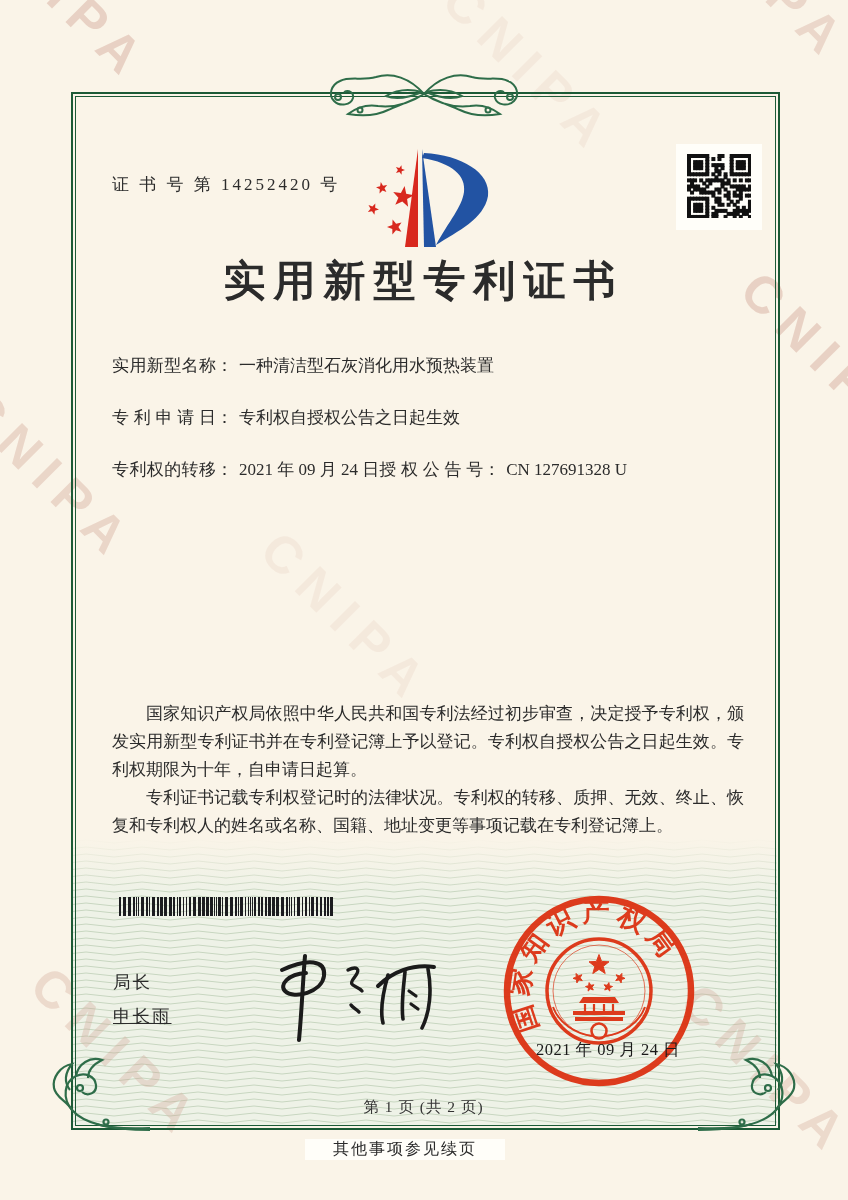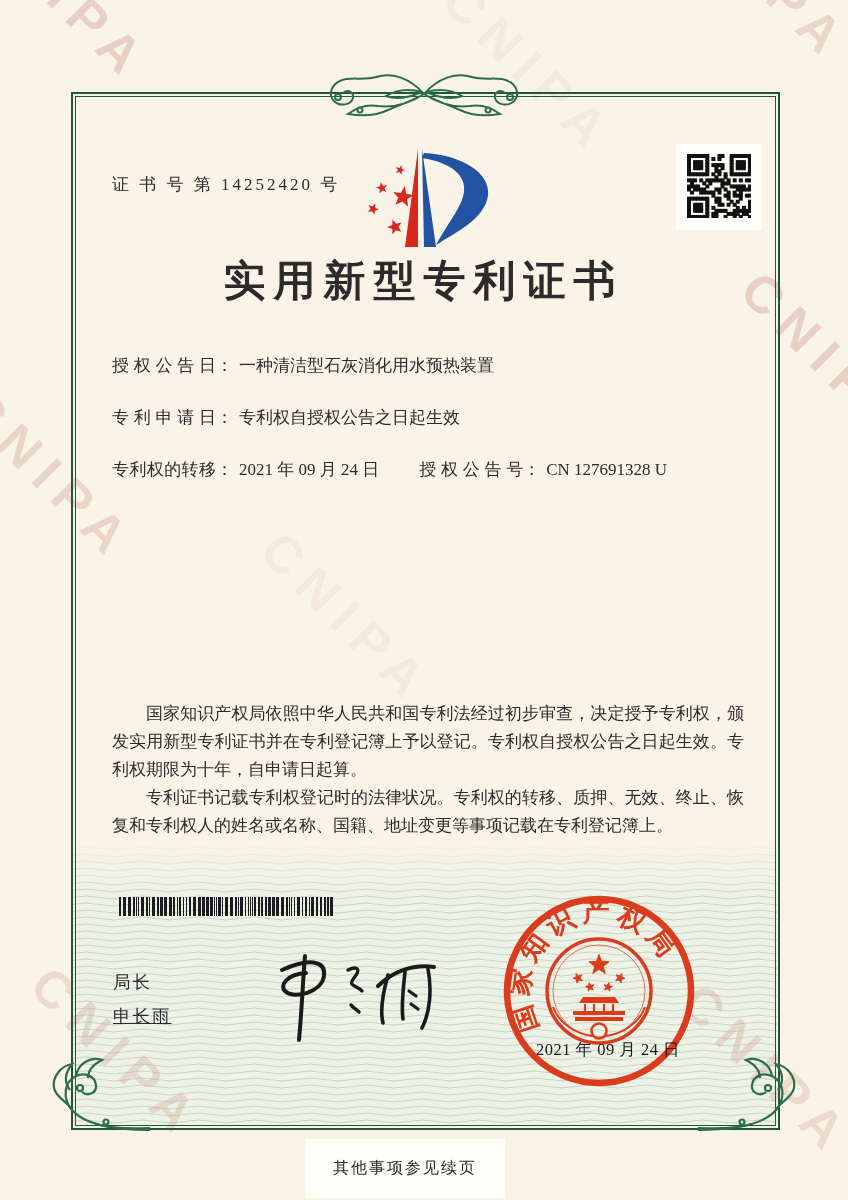--- a/index.html
+++ b/index.html
@@ -25,35 +25,35 @@
   .logo{position:absolute;z-index:6;left:358px;top:143px;}
   .qrbox{position:absolute;z-index:6;left:676px;top:144px;width:86px;height:86px;background:#fffef9;}
   .qrbox svg{position:absolute;left:11px;top:10px;}
   .title{position:absolute;z-index:6;left:71px;top:253px;width:705px;text-align:center;
     font-size:42px;font-weight:bold;letter-spacing:8px;}
   .fields{position:absolute;z-index:6;left:112px;top:352px;width:630px;font-size:17px;}
   .f-row{line-height:27px;margin-bottom:25px;white-space:nowrap;}
   .f-label{display:inline-block;width:104px;text-align:justify;text-align-last:justify;vertical-align:top;}
   .f-colon{display:inline-block;}
   .f-value{display:inline-block;margin-left:6px;}
-  .grant2{margin-left:40px;}
+  .grant2{}
   .body-text{position:absolute;z-index:6;left:112px;top:700px;width:632px;
     font-size:17px;line-height:28px;text-align:justify;}
   .body-text p{margin:0;text-indent:2em;}
   .barcode{position:absolute;z-index:6;left:119px;top:897px;width:220px;height:19px;font-size:0;}
   .barcode i{display:inline-block;height:19px;}
   .signer{position:absolute;z-index:6;left:113px;font-size:17.5px;letter-spacing:2px;}
   .sig{position:absolute;z-index:6;left:252px;top:950px;}
   .seal{position:absolute;z-index:6;left:494px;top:886px;}
   .seal-date{position:absolute;z-index:7;left:508px;top:1039px;width:200px;text-align:center;
     font-size:16.5px;letter-spacing:0.5px;color:#1a1a1a;}
   .pagenum{position:absolute;z-index:6;left:71px;top:1097px;width:705px;text-align:center;
     font-size:15.5px;letter-spacing:1px;color:#333;}
   .contnote{position:absolute;z-index:6;left:405px;top:1139px;transform:translateX(-50%);
-    background:#fffef9;padding:19px 28px;font-size:16px;letter-spacing:2px;white-space:nowrap;}
+    background:#fffef9;padding:0 28px;font-size:16px;letter-spacing:2px;white-space:nowrap;}
 </style>
 </head>
 <body>
 
 <div class="page">
 
   <div id="wm-layer">
       <div class="wm" style="left: -45px; top: -35px; font-size: 52px; opacity: 0.4;">CNIPA</div>
       <div class="wm" style="left: 655px; top: -55px; font-size: 52px; opacity: 0.33;">CNIPA</div>
       <div class="wm" style="left: 718px; top: 328px; font-size: 52px; opacity: 0.4;">CNIPA</div>
@@ -358,21 +358,21 @@
         <rect x="12.19" y="60.95" width="4" height="4" fill="#111"></rect>
         <rect x="15.24" y="60.95" width="4" height="4" fill="#111"></rect>
         <rect x="18.29" y="60.95" width="4" height="4" fill="#111"></rect>
       </svg>
   </div>
 
   <div class="title">实用新型专利证书</div>
 
   <div class="fields">
     <div class="f-row">
-      <span class="f-label">授权公告日</span><span class="f-colon">：</span><span class="f-value">一种清洁型石灰消化用水预热装置</span>
+      <span class="f-label">实用新型名称</span><span class="f-colon">：</span><span class="f-value">一种清洁型石灰消化用水预热装置</span>
     </div>
     <div class="f-row">
       <span class="f-label">专利申请日</span><span class="f-colon">：</span><span class="f-value">专利权自授权公告之日起生效</span>
     </div>
     <div class="f-row">
       <span class="f-label">专利权的转移</span><span class="f-colon">：</span><span class="f-value">2021 年 09 月 24 日</span><span class="f-label grant2">授权公告号</span><span class="f-colon">：</span><span class="f-value">CN 127691328 U</span>
     </div>
   </div>
 
   <div class="body-text">
@@ -421,15 +421,16 @@
         <path d="M-26,24 L26,24 L26,20 L-26,20 Z" stroke="none"></path>
         <path d="M-24,30 L24,30 L24,26 L-24,26 Z" stroke="none"></path>
         <path d="M-14,20 L-14,13 M-5,20 L-5,13 M5,20 L5,13 M14,20 L14,13" stroke-width="2.2" fill="none"></path>
         <circle cy="40" r="7.5" fill="none" stroke-width="2.6"></circle>
         <path d="M-46,16 C-40,32 -24,43 -6,45 M46,16 C40,32 24,43 6,45" fill="none" stroke-width="2"></path>
       </g>
     </g>
   </svg>
   <div class="seal-date">2021 年 09 月 24 日</div>
 
+  <div class="pagenum">第 1 页 (共 2 页)</div>
   <div class="contnote">其他事项参见续页</div>
 
 </div>
 
 </body></html>

